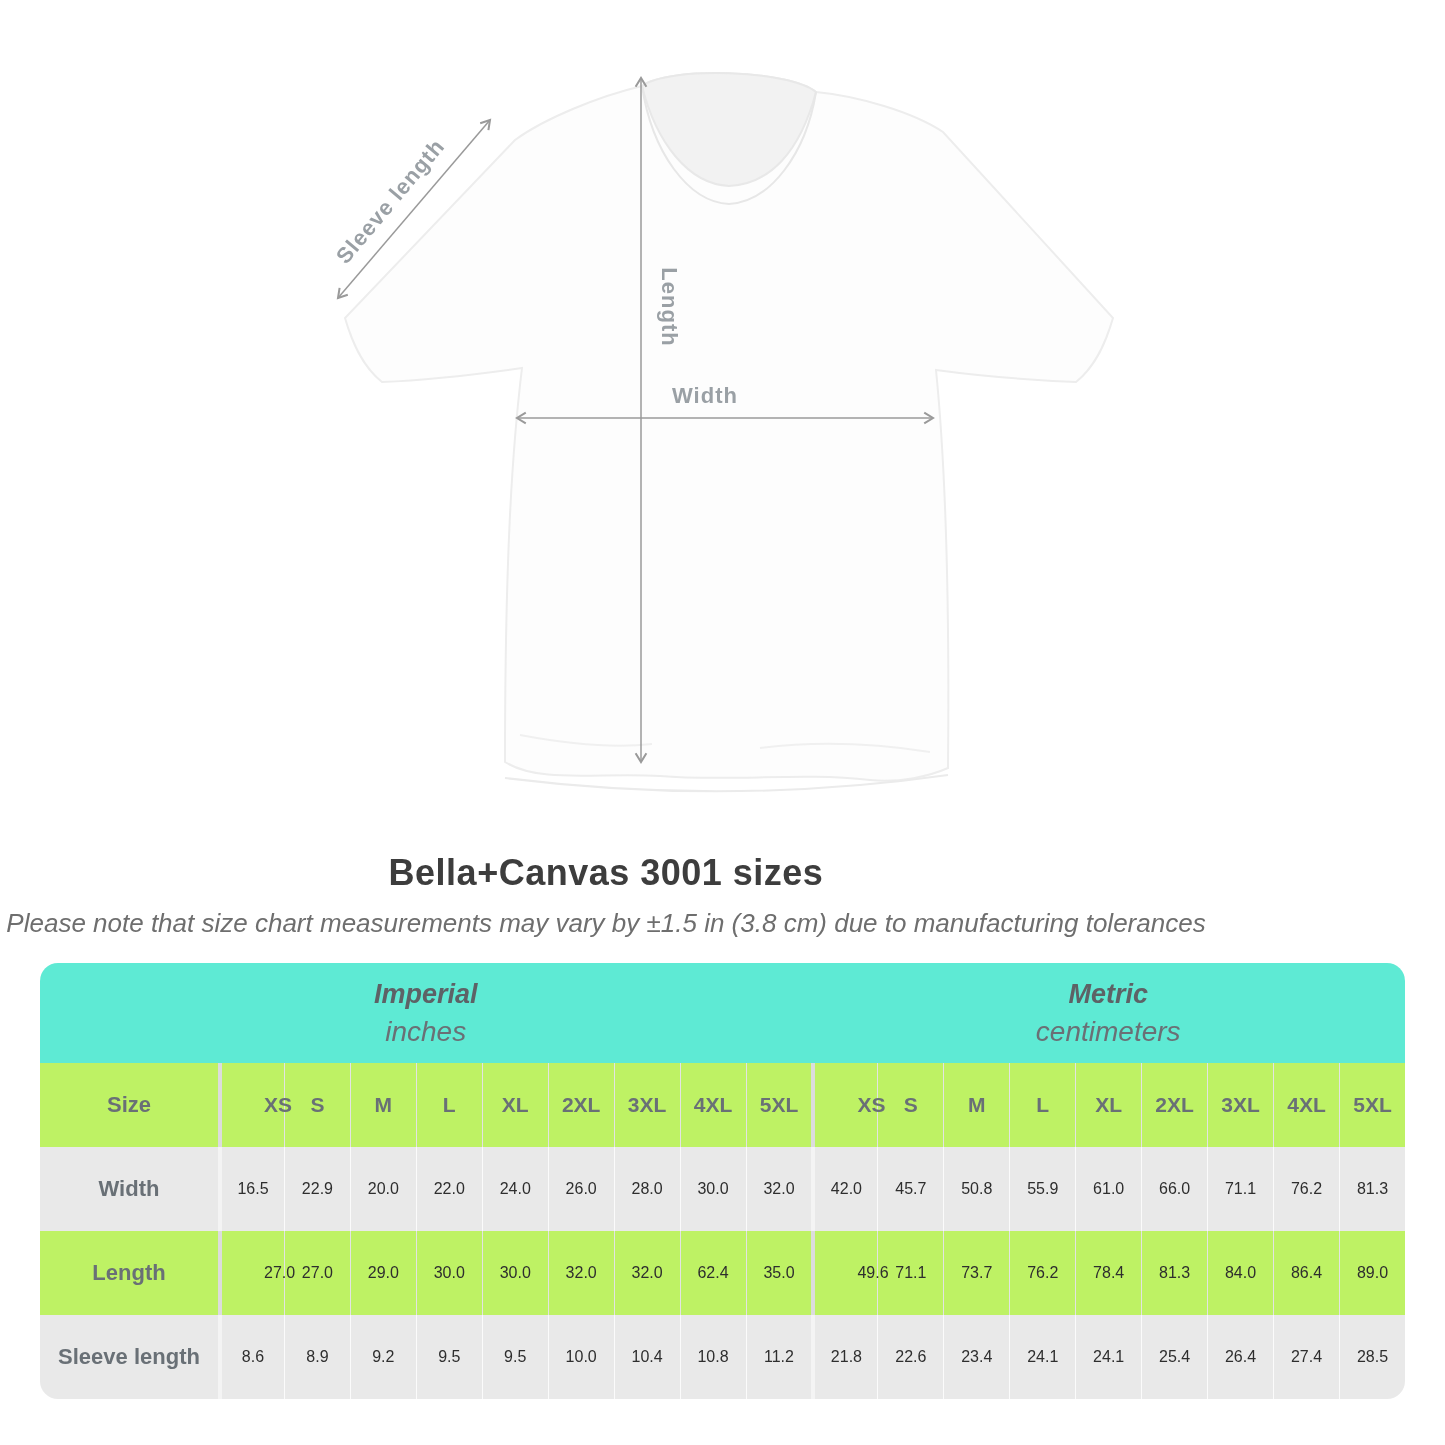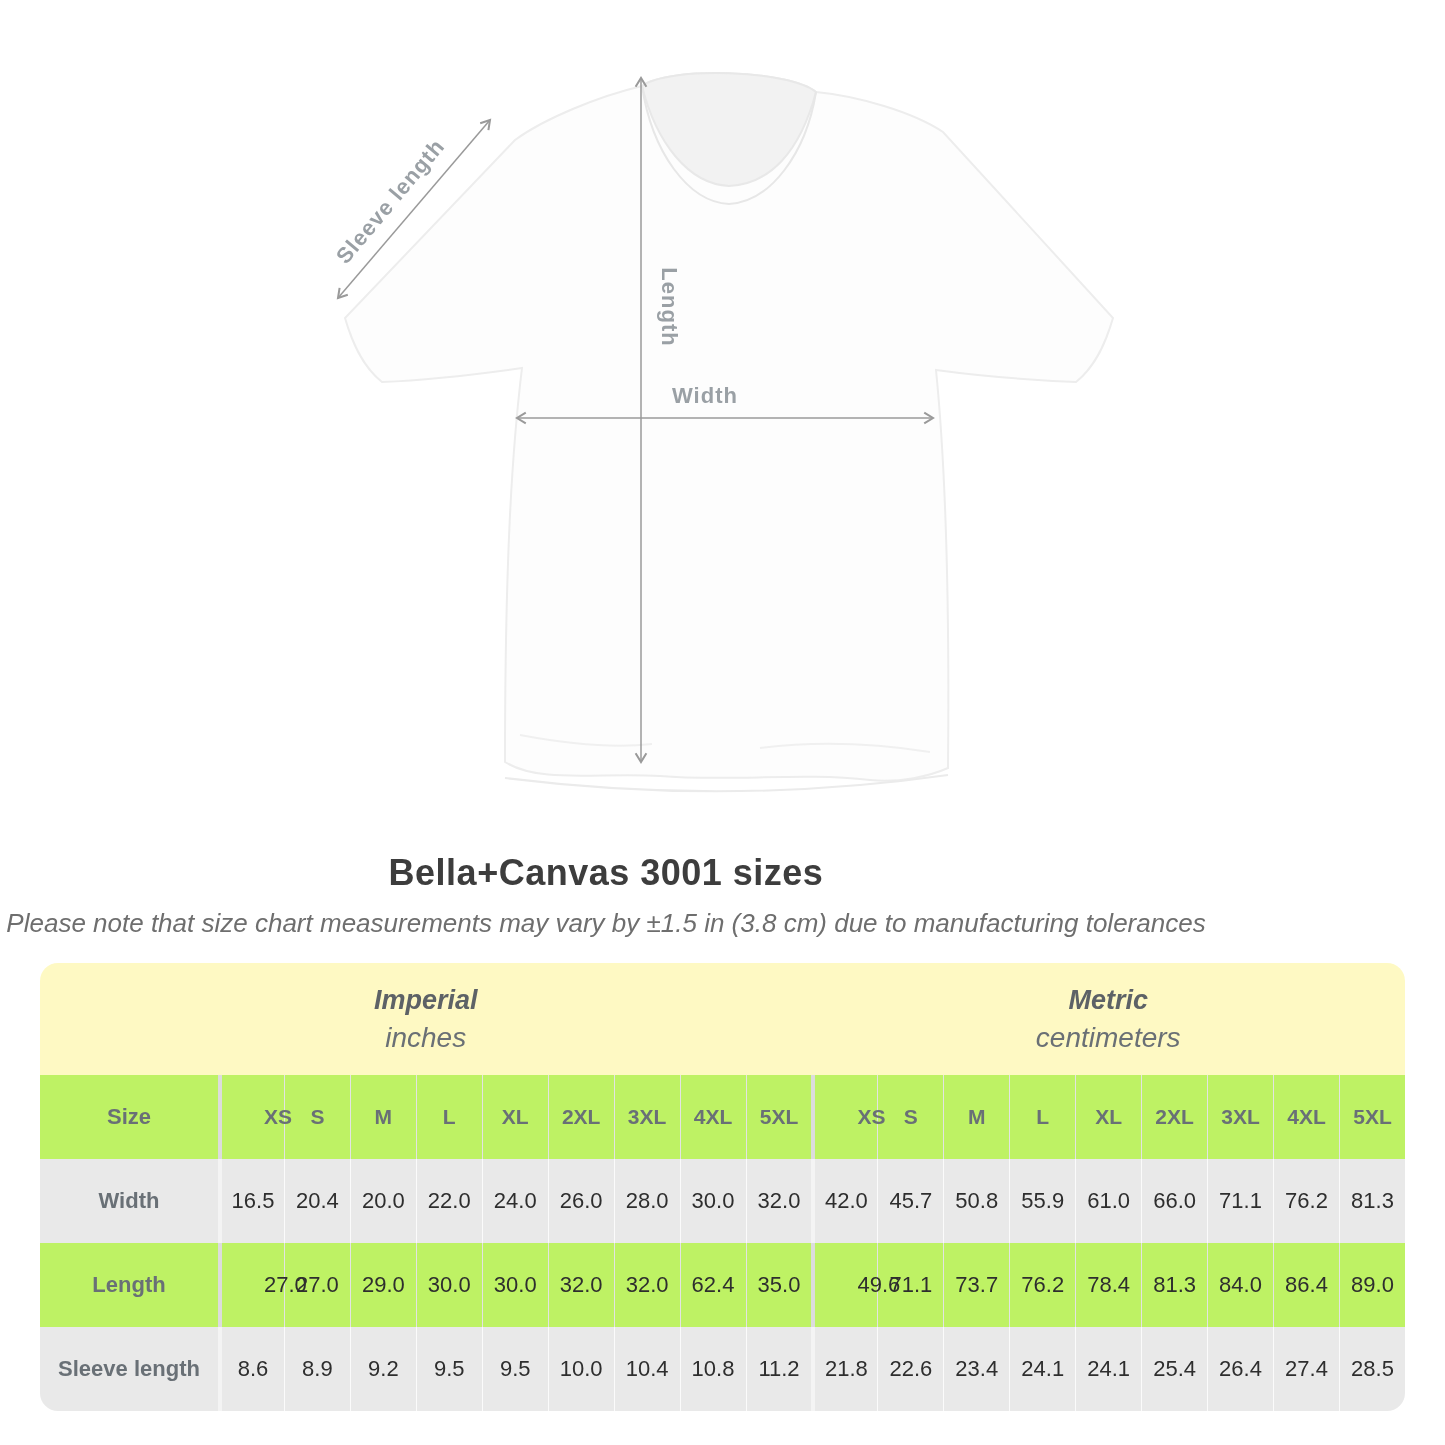--- a/index.html
+++ b/index.html
@@ -28,28 +28,28 @@
     margin-top:14px;font-size:26px;font-style:italic;color:#6e6e6e;
   }
   
   .table-wrap{
     position:absolute;left:40px;top:963px;width:1365px;
     border-radius:18px;overflow:hidden;
   }
   table.sizes{width:100%;border-collapse:separate;border-spacing:0;table-layout:fixed;}
   col.size-col{width:178px;}
   td{padding:0;margin:0;vertical-align:middle;text-align:center;}
-  tr.band td{height:112px;background:#fef9c3;}
+  tr.band td{height:100px;background:#5eead4;}
   .unit-label{font-size:27px;font-weight:bold;font-style:italic;color:#5d6266;}
   .unit-sub{margin-top:6px;font-size:28px;font-style:italic;color:#6a7075;}
   tr.bg-white td{background:#bef264;height:84px;}
   tr.bg-gray td{background:#e9e9e9;height:84px;}
   .lblcell{font-size:22px;font-weight:bold;color:#697076;}
   .sizecell{font-size:21px;font-weight:bold;color:#697076;}
-  .datacell{font-size:22px;color:#2e2e2e;}
+  .datacell{font-size:16px;color:#2e2e2e;}
   
   td.v{border-left:1px solid transparent;}
   td.vg{border-left:4px solid transparent;}
   tr.bg-white td.v{border-left-color:#e3e3e3;}
   tr.bg-white td.vg{border-left-color:#dcdcdc;padding-left:42px;}
   tr.bg-gray td.v{border-left-color:#fbfbfb;}
   tr.bg-gray td.vg{border-left-color:#f4f4f4;}
 </style>
 </head>
 <body>
@@ -158,21 +158,21 @@
             <td class="sizecell v">L</td>
             <td class="sizecell v">XL</td>
             <td class="sizecell v">2XL</td>
             <td class="sizecell v">3XL</td>
             <td class="sizecell v">4XL</td>
             <td class="sizecell v">5XL</td>
           </tr>
           <tr class="bg-gray">
             <td class="lblcell">Width</td>
             <td class="datacell vg">16.5</td>
-            <td class="datacell v">20.4</td>
+            <td class="datacell v">22.9</td>
             <td class="datacell v">20.0</td>
             <td class="datacell v">22.0</td>
             <td class="datacell v">24.0</td>
             <td class="datacell v">26.0</td>
             <td class="datacell v">28.0</td>
             <td class="datacell v">30.0</td>
             <td class="datacell v">32.0</td>
             <td class="datacell vg">42.0</td>
             <td class="datacell v">45.7</td>
             <td class="datacell v">50.8</td>

